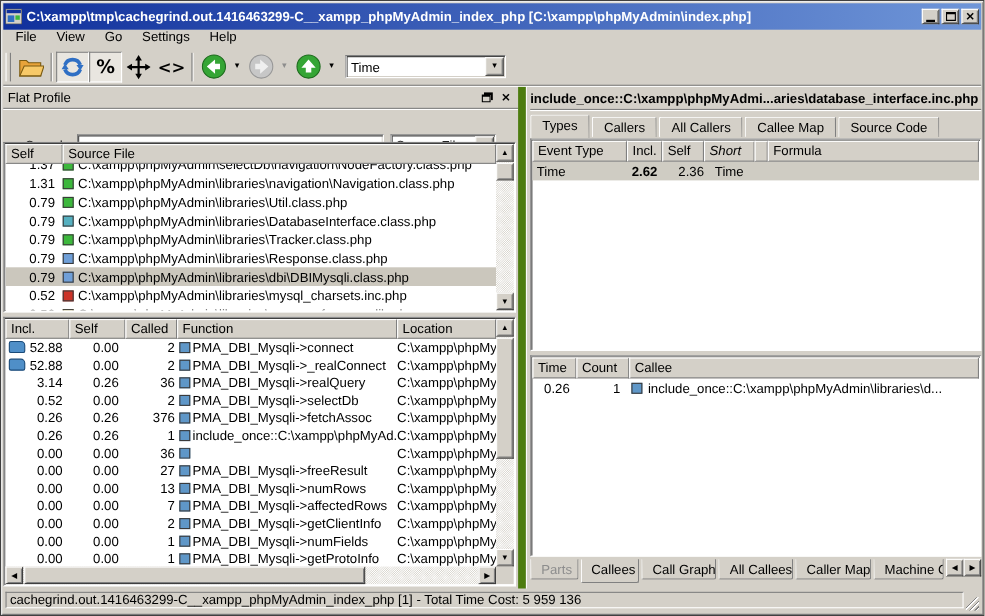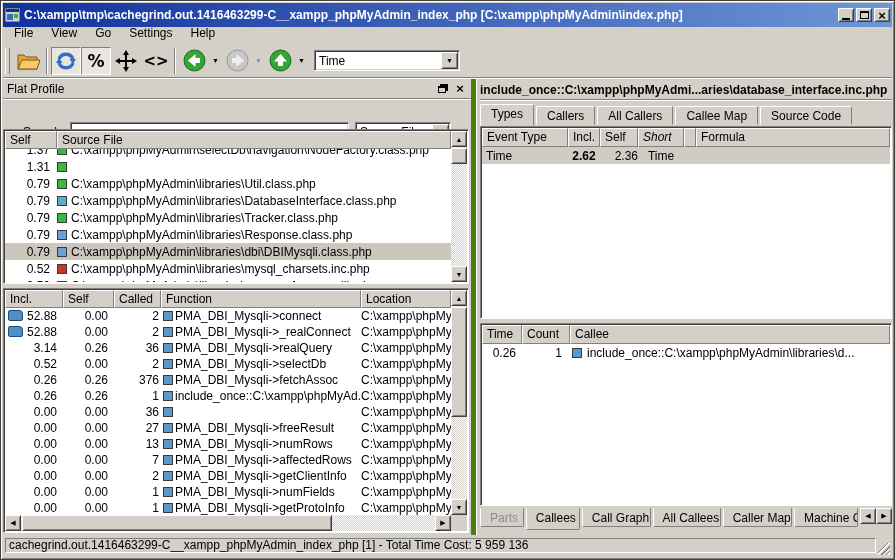--- a/index.html
+++ b/index.html
@@ -98,21 +98,21 @@
   .f-bar { position:absolute; left:3px; top:1px; width:15px; height:11px; background:#4f8fc8; border:1px solid #1a4a78; border-radius:2px 4px 2px 2px; }
   .f-self { width:51px; flex:0 0 51px; text-align:right; padding-right:6px; }
   .f-called { width:47px; flex:0 0 47px; text-align:right; padding-right:2px; }
   .f-func { width:200px; flex:0 0 200px; display:flex; align-items:center; overflow:hidden; }
   .f-func .sq { margin:0 2px 0 2px; background:#5f97c8; }
   .f-loc { overflow:hidden; }
   .hscroll { position:absolute; left:1px; bottom:1px; right:17px; height:16px; }
   .corner { position:absolute; right:1px; bottom:1px; width:16px; height:16px; background:#d4d0c8; }
 
   
-  .rightpane { position:absolute; left:470px; top:78px; width:423px; height:456px; border-left:5px solid #4d7c0f;
+  .rightpane { position:absolute; left:470px; top:78px; width:423px; height:456px; border-left:7px solid #4d7c0f;
                box-shadow: inset 1px 0 0 #fff; padding-left:12px; }
   .rp-title { position:absolute; left:4px; top:2px; right:2px; height:19px; font-weight:bold;
               white-space:nowrap; overflow:hidden; border-bottom:1px solid #808080; box-shadow:0 1px 0 #fff; padding-top:2px; }
   .tabs-top { position:absolute; left:4px; top:25px; right:2px; height:22px; display:flex; align-items:center; }
   .tab { height:19px; padding:2px 10px 0 10px; margin-right:2px; background:#d4d0c8; white-space:nowrap; overflow:hidden;
          border:1px solid; border-color:#ffffff #808080 #d4d0c8 #ffffff; border-radius:2px 2px 0 0; }
   .tab.active { height:22px; font-weight:normal; border-bottom-color:#d4d0c8; box-shadow:0 2px 0 -1px #d4d0c8; }
   .tabs-bottom { position:absolute; left:4px; bottom:4px; right:2px; height:23px; display:flex; align-items:flex-start; }
   .tabb { height:19px; padding:2px 9px 0 9px; margin-right:2px; background:#d4d0c8; white-space:nowrap; overflow:hidden;
           border:1px solid; border-color:#d4d0c8 #808080 #808080 #ffffff; border-radius:0 0 2px 2px; }
@@ -280,20 +280,21 @@
       </div>
       <div class="flrows">
           <div class="flist-row">
             <span class="c-self">1.37</span>
             <span class="sq" style="background: rgb(60, 184, 60);"></span>
             <span class="c-path">C:\xampp\phpMyAdmin\selectDb\navigation\NodeFactory.class.php</span>
           </div>
           <div class="flist-row">
             <span class="c-self">1.31</span>
             <span class="sq" style="background: rgb(60, 184, 60);"></span>
+            <span class="c-path">C:\xampp\phpMyAdmin\libraries\navigation\Navigation.class.php</span>
           </div>
           <div class="flist-row">
             <span class="c-self">0.79</span>
             <span class="sq" style="background: rgb(60, 184, 60);"></span>
             <span class="c-path">C:\xampp\phpMyAdmin\libraries\Util.class.php</span>
           </div>
           <div class="flist-row">
             <span class="c-self">0.79</span>
             <span class="sq" style="background: rgb(85, 176, 192);"></span>
             <span class="c-path">C:\xampp\phpMyAdmin\libraries\DatabaseInterface.class.php</span>

